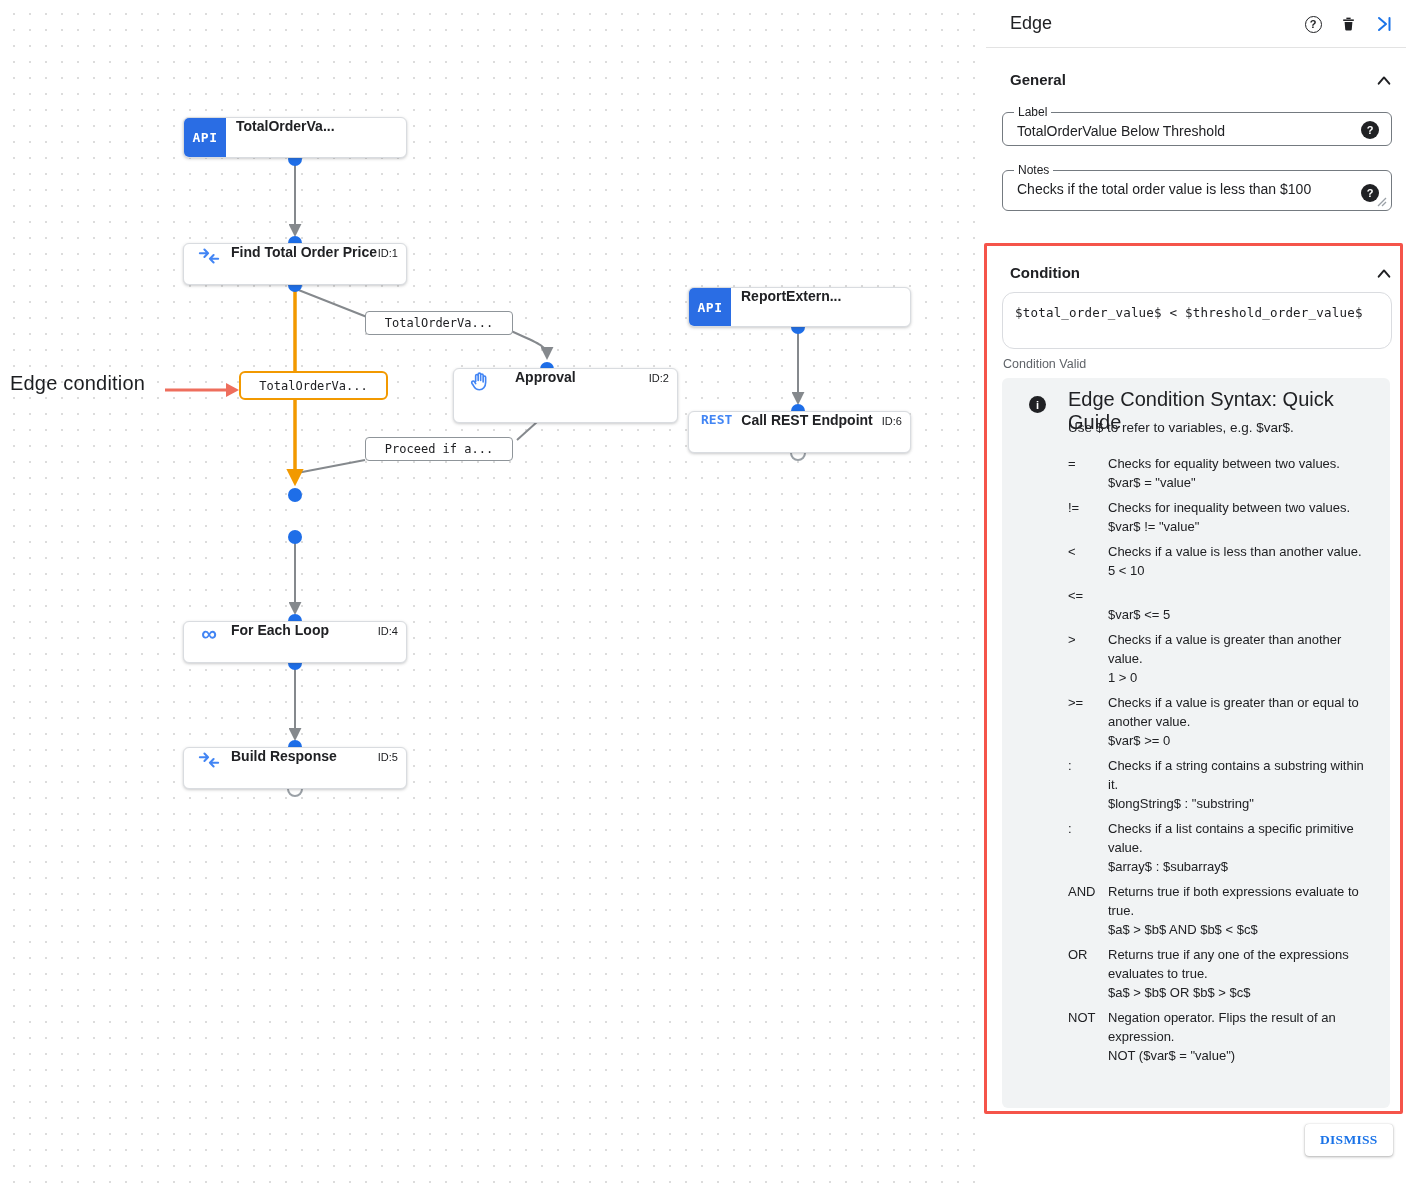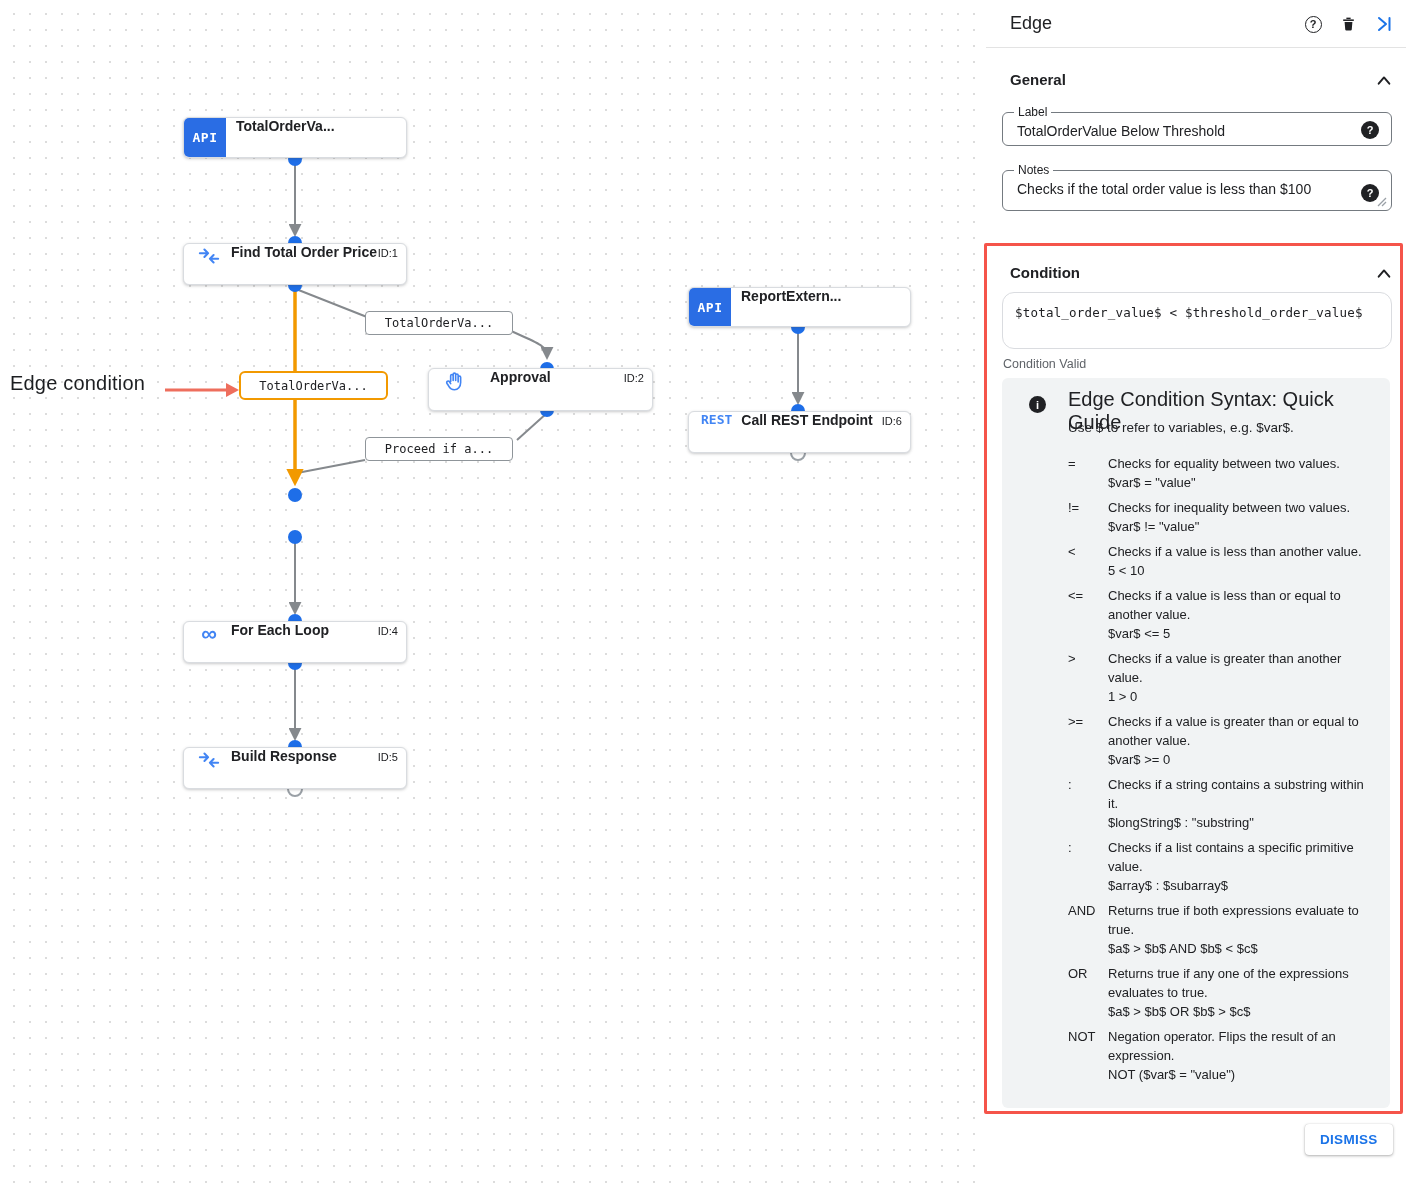--- a/index.html
+++ b/index.html
@@ -62,21 +62,21 @@
   #guide-title { position:absolute; left:66px; top:10px; font-size:20px; font-weight:400; color:#202124; }
   #guide-intro { position:absolute; left:66px; top:42px; font-size:13.5px; color:#202124; }
   #guide-rules { position:absolute; left:66px; top:76px; width:308px; }
   .rule { display:flex; margin-bottom:6px; font-size:13px; line-height:19px; color:#202124; }
   .rule-op { width:40px; flex:none; }
   .rule-body { width:268px; }
 
   #hl-rect { position:absolute; left:984px; top:243px; width:419px; height:871px; border:3px solid #f5544a; border-radius:2px;
     z-index:50; pointer-events:none; }
   #dismiss { position:absolute; left:1305px; top:1124px; background:#fff; border:none; border-radius:4px; padding:8px 15px;
-    box-shadow:0 1px 3px rgba(0,0,0,.3), 0 0 1px rgba(0,0,0,.2); color:#1a73e8; font-family:Liberation Sans, sans-serif;
+    box-shadow:0 1px 3px rgba(0,0,0,.3), 0 0 1px rgba(0,0,0,.2); color:#1a73e8; font-family:Liberation Serif, serif;
     font-size:13.5px; font-weight:700; letter-spacing:.3px; cursor:pointer; }
 </style>
 </head>
 <body>
 
 <div id="stage">
 
   <div id="canvas">
 
     <svg id="edges" width="980" height="1189">
@@ -128,21 +128,21 @@
       <span class="node-ico">
         <svg width="22" height="22" viewBox="0 0 24 24" fill="none" stroke="#4285f4" stroke-width="2.2" stroke-linecap="round" stroke-linejoin="round">
           <path d="M2 9 h9 m0 0 -4 -4 m4 4 -4 4"></path>
             <path d="M22 15 h-9 m0 0 4 -4 m-4 4 4 4"></path>
           </svg>
       </span>
       <div class="node-title">Find Total Order Price</div>
       <span class="node-id">ID:1</span>
     </div>
 
-    <div class="node" style="left:428px;top:368px;width:225px;height:43px">
+    <div class="node" style="left:453px;top:368px;width:225px;height:55px">
       <span class="node-ico">
         <svg width="23" height="23" viewBox="0 0 24 24" fill="none" stroke="#4285f4" stroke-width="1.7" stroke-linecap="round" stroke-linejoin="round">
           <path d="M8 12 V6 a1.3 1.3 0 0 1 2.6 0 V11 M10.6 11 V4.5 a1.3 1.3 0 0 1 2.6 0 V11 M13.2 11 V5.5 a1.3 1.3 0 0 1 2.6 0 V12 M15.8 12.5 V7.5 a1.3 1.3 0 0 1 2.6 0 v5.5 c0 4.6-2.9 7.6-6.4 7.6 -3 0-4.7-1.4-6.2-4.1 L4.2 14.1 c-.6-1-.3-2 .5-2.4 .8-.4 1.7-.1 2.3.9 L8 14.2"></path>
           </svg>
       </span>
       <div class="node-title" style="margin-left:14px">Approval</div>
       <span class="node-id">ID:2</span>
     </div>
 
     <div class="node" style="left:688px;top:287px;width:223px;height:40px">
@@ -251,21 +251,21 @@
       <div class="rule">
           <span class="rule-op">!=</span>
           <span class="rule-body"><span class="rule-desc">Checks for inequality between two values.</span><br><span class="rule-ex">$var$ != "value"</span></span>
         </div>
           <div class="rule">
           <span class="rule-op">&lt;</span>
           <span class="rule-body"><span class="rule-desc">Checks if a value is less than another value.</span><br><span class="rule-ex">5 &lt; 10</span></span>
         </div>
           <div class="rule">
           <span class="rule-op">&lt;=</span>
-          <span class="rule-body"><span class="rule-desc">Checks if a value is less than or equal to another value.</span><br><span class="rule-ex">$var$ &lt;= 5</span></span>
+          <span class="rule-body"><br><span class="rule-ex">$var$ &lt;= 5</span></span>
         </div>
           <div class="rule">
           <span class="rule-op">&gt;</span>
           <span class="rule-body"><span class="rule-desc">Checks if a value is greater than another value.</span><br><span class="rule-ex">1 &gt; 0</span></span>
         </div>
           <div class="rule">
           <span class="rule-op">&gt;=</span>
           <span class="rule-body"><span class="rule-desc">Checks if a value is greater than or equal to another value.</span><br><span class="rule-ex">$var$ &gt;= 0</span></span>
         </div>
           <div class="rule">

